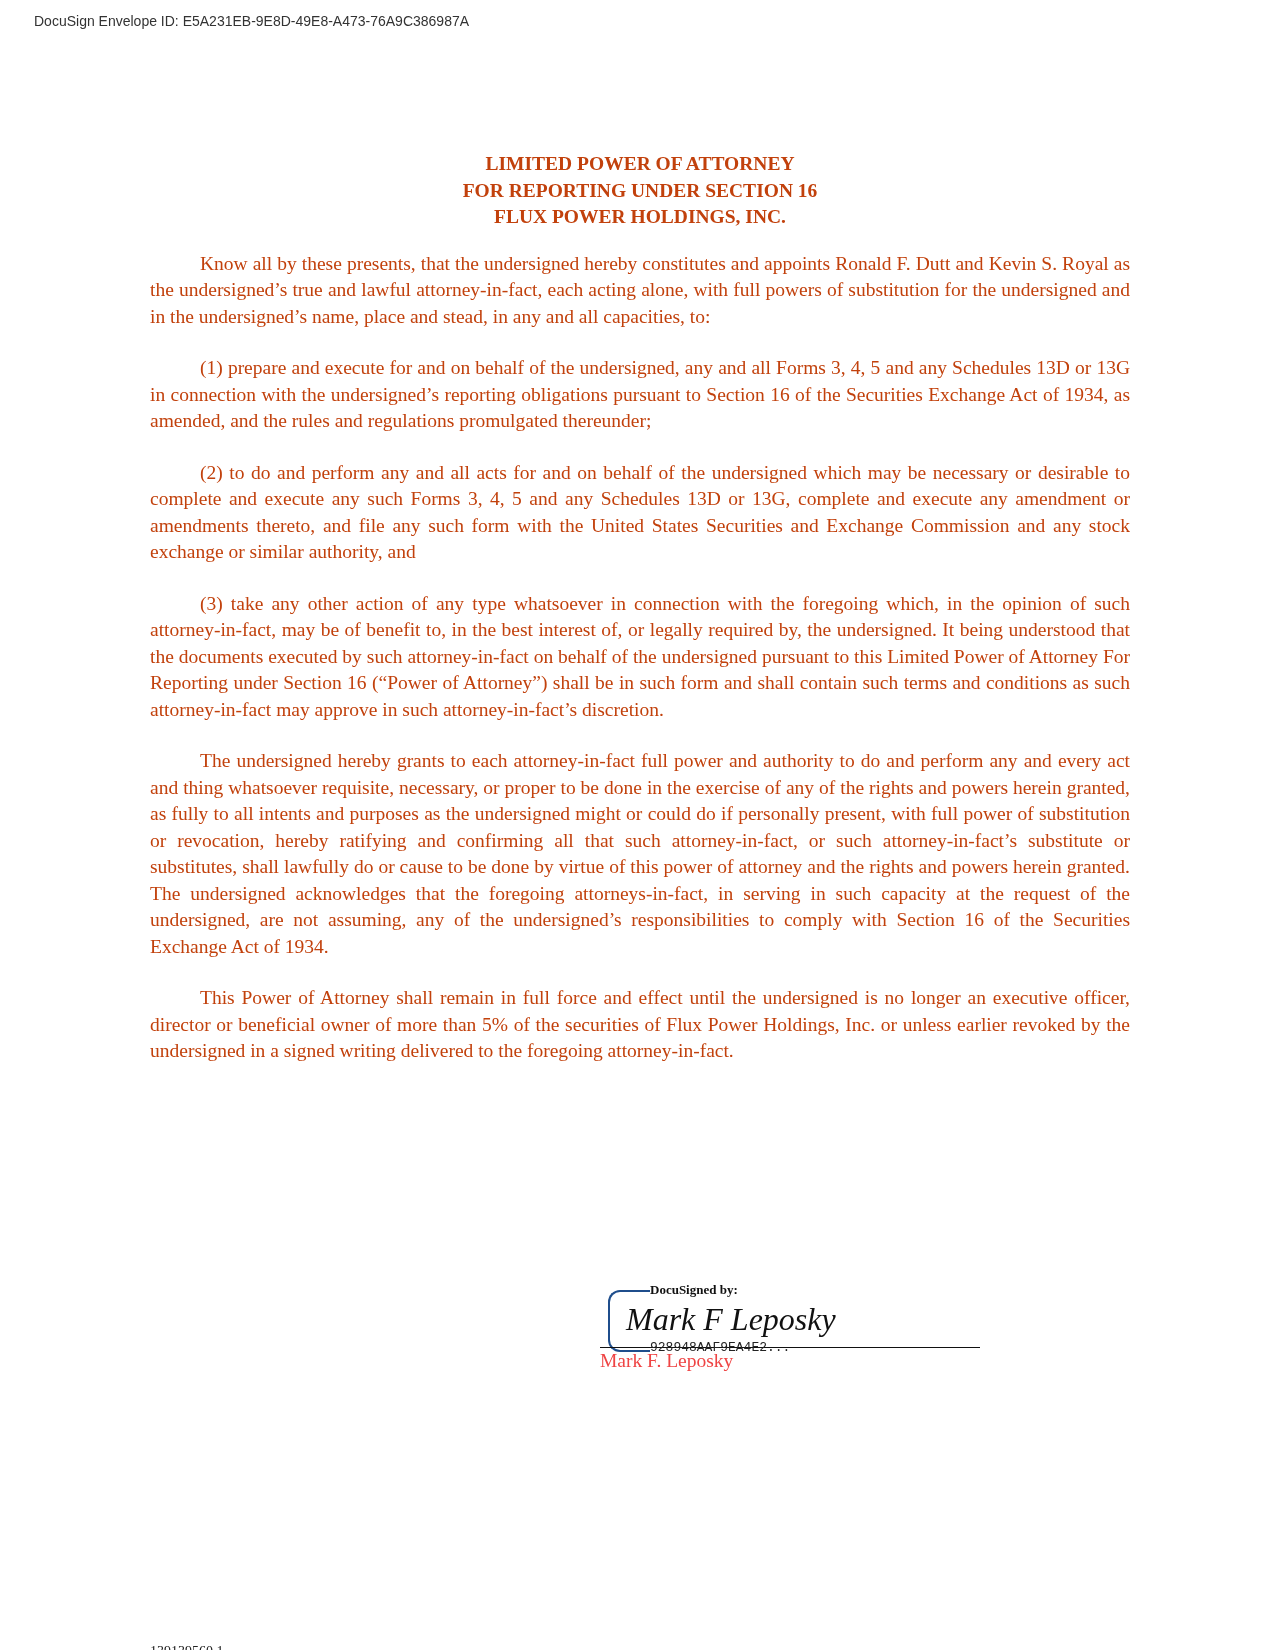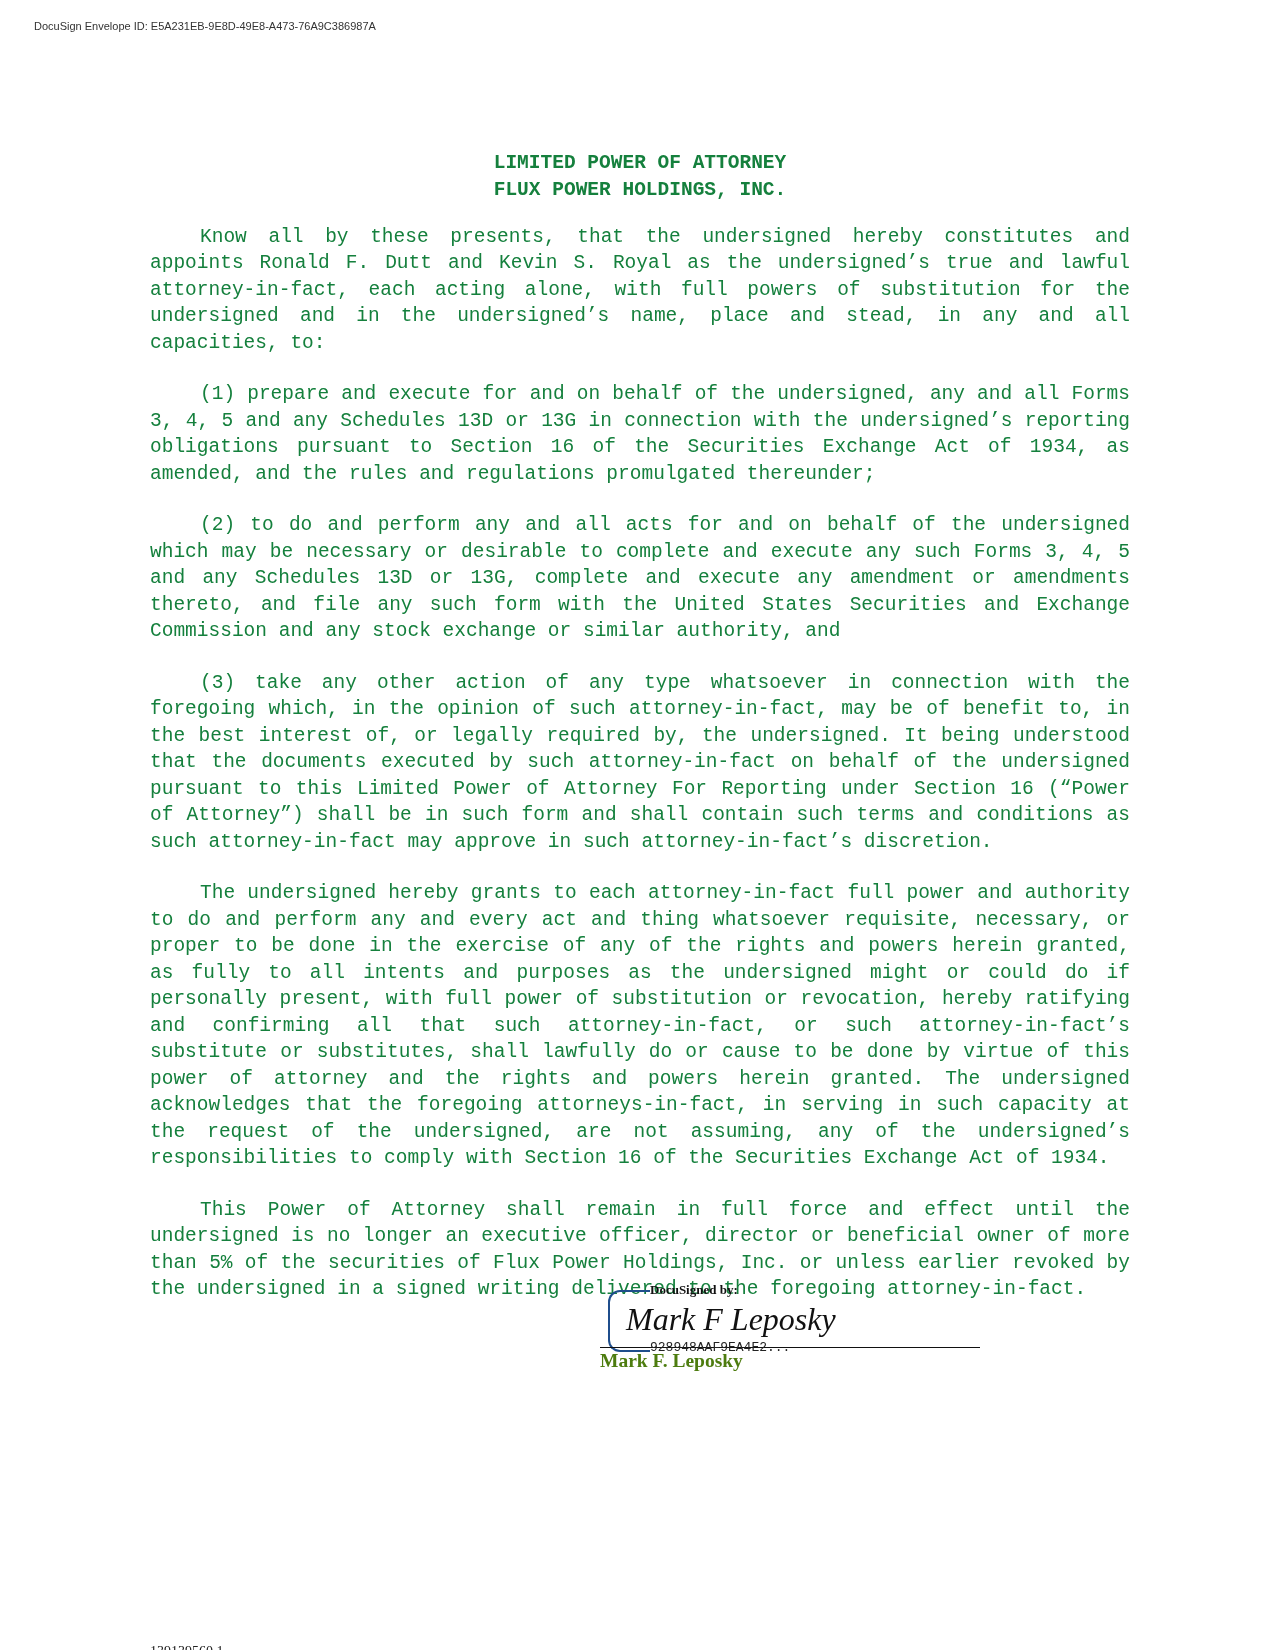--- a/index.html
+++ b/index.html
@@ -1,49 +1,50 @@
 <!DOCTYPE html>
 <html><head>
 <meta charset="utf-8">
 <style>
   html, body { margin: 0; padding: 0; background: #ffffff; }
   body { width: 1275px; height: 1650px; position: relative; overflow: hidden; }
   .envelope {
-    position: absolute; left: 34px; top: 20px;
-    font-family: "Liberation Sans", sans-serif; font-size: 11px; color: #333;
+    position: absolute; left: 34px; top: 13px;
+    font-family: "Liberation Sans", sans-serif; font-size: 14px; color: #333;
   }
   .page {
     position: absolute; left: 150px; top: 150px; width: 980px;
-    font-family: Liberation Mono, monospace; font-size: 19.5px; line-height: 26.5px; color: #15803d;
+    font-family: Liberation Serif, serif; font-size: 19.5px; line-height: 26.5px; color: #c2410c;
   }
   .title { text-align: center; font-weight: bold; font-size: 19.5px; line-height: 27px; }
   .company { text-align: center; font-weight: bold; font-size: 19.5px; margin-bottom: 20px; }
   p { margin: 0 0 25px 0; text-align: justify; text-indent: 50px; }
   sup { font-size: 11px; line-height: 0; }
   .sigblock { position: absolute; left: 600px; top: 1282px; width: 380px; height: 80px; }
   .sigbracket {
     position: absolute; left: 8px; top: 8px; width: 40px; height: 58px;
     border: 2.5px solid #1f4e8c; border-right: none; border-radius: 12px 0 0 12px;
   }
   .sigtopline { position: absolute; left: 22px; top: 8px; width: 26px; height: 0; border-top: 2.5px solid #1f4e8c; }
   .docusigned { position: absolute; left: 50px; top: 0; font-family: Liberation Serif, serif; font-weight: bold; font-size: 13px; color: #111; }
   .sigsvg { position: absolute; left: 20px; top: 16px; }
   .sigline { position: absolute; left: 0; top: 65px; width: 380px; border-top: 1.3px solid #111; }
   .sighash { position: absolute; left: 50px; top: 58px; font-family: Liberation Mono, monospace; font-size: 13px; color: #222; }
-  .signame { position: absolute; left: 600px; top: 1350px; font-family: "Liberation Serif", serif; font-size: 19.5px; color: #4d7c0f; font-weight: bold; }
+  .signame { position: absolute; left: 600px; top: 1350px; font-family: "Liberation Serif", serif; font-size: 19.5px; color: #ef4444; }
   .footer { position: absolute; left: 150px; top: 1644px; font-family: "Liberation Serif", serif; font-size: 14px; color: #222; }
 </style>
 </head>
 <body>
 
 <div class="envelope">DocuSign Envelope ID: E5A231EB-9E8D-49E8-A473-76A9C386987A</div>
 
 <div class="page">
   <div class="title">
     <div>LIMITED POWER OF ATTORNEY</div>
+    <div>FOR REPORTING UNDER SECTION 16</div>
   </div>
   <div class="company">FLUX POWER HOLDINGS, INC.</div>
   <p>Know all by these presents, that the undersigned hereby constitutes and appoints Ronald F. Dutt and Kevin S. Royal as the undersigned’s true and lawful attorney-in-fact, each acting alone, with full powers of substitution for the undersigned and in the undersigned’s name, place and stead, in any and all capacities, to:</p>
   <p>(1) prepare and execute for and on behalf of the undersigned, any and all Forms 3, 4, 5 and any Schedules 13D or 13G in connection with the undersigned’s reporting obligations pursuant to Section 16 of the Securities Exchange Act of 1934, as amended, and the rules and regulations promulgated thereunder;</p>
   <p>(2) to do and perform any and all acts for and on behalf of the undersigned which may be necessary or desirable to complete and execute any such Forms 3, 4, 5 and any Schedules 13D or 13G, complete and execute any amendment or amendments thereto, and file any such form with the United States Securities and Exchange Commission and any stock exchange or similar authority, and</p>
   <p>(3) take any other action of any type whatsoever in connection with the foregoing which, in the opinion of such attorney-in-fact, may be of benefit to, in the best interest of, or legally required by, the undersigned. It being understood that the documents executed by such attorney-in-fact on behalf of the undersigned pursuant to this Limited Power of Attorney For Reporting under Section 16 (“Power of Attorney”) shall be in such form and shall contain such terms and conditions as such attorney-in-fact may approve in such attorney-in-fact’s discretion.</p>
   <p>The undersigned hereby grants to each attorney-in-fact full power and authority to do and perform any and every act and thing whatsoever requisite, necessary, or proper to be done in the exercise of any of the rights and powers herein granted, as fully to all intents and purposes as the undersigned might or could do if personally present, with full power of substitution or revocation, hereby ratifying and confirming all that such attorney-in-fact, or such attorney-in-fact’s substitute or substitutes, shall lawfully do or cause to be done by virtue of this power of attorney and the rights and powers herein granted. The undersigned acknowledges that the foregoing attorneys-in-fact, in serving in such capacity at the request of the undersigned, are not assuming, any of the undersigned’s responsibilities to comply with Section 16 of the Securities Exchange Act of 1934.</p>
   <p>This Power of Attorney shall remain in full force and effect until the undersigned is no longer an executive officer, director or beneficial owner of more than 5% of the securities of Flux Power Holdings, Inc. or unless earlier revoked by the undersigned in a signed writing delivered to the foregoing attorney-in-fact.</p>
 </div>
 

